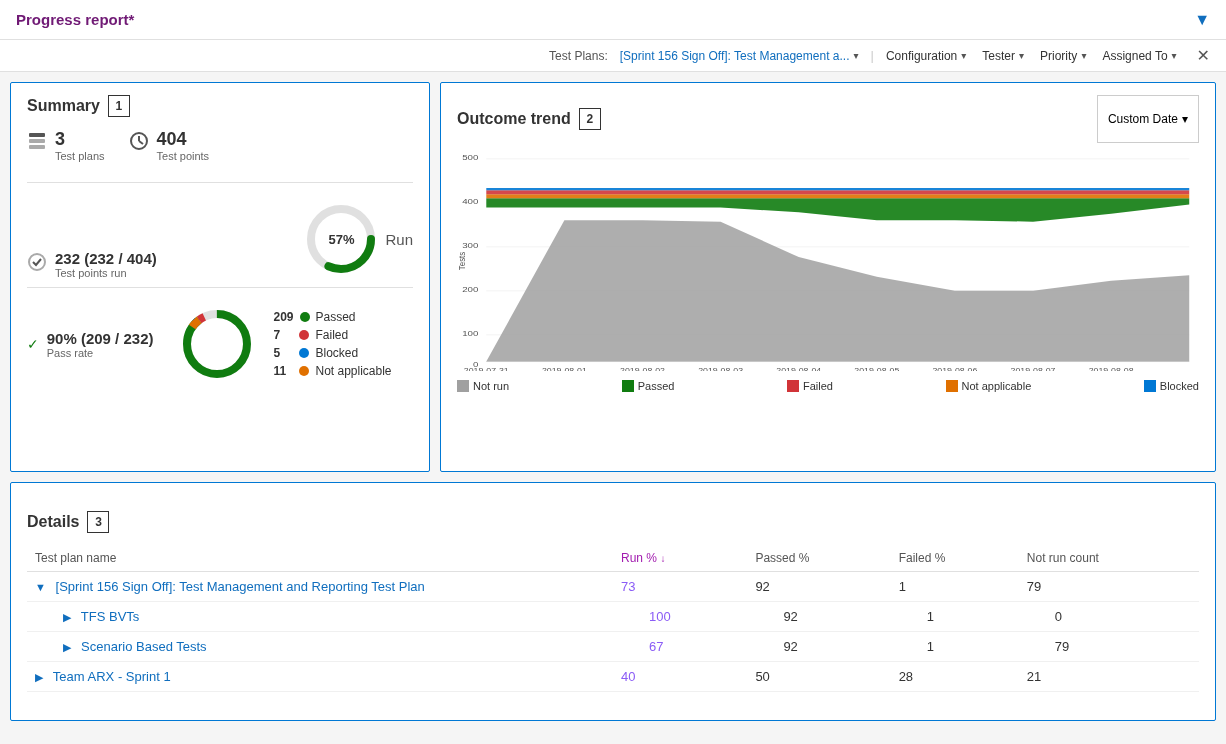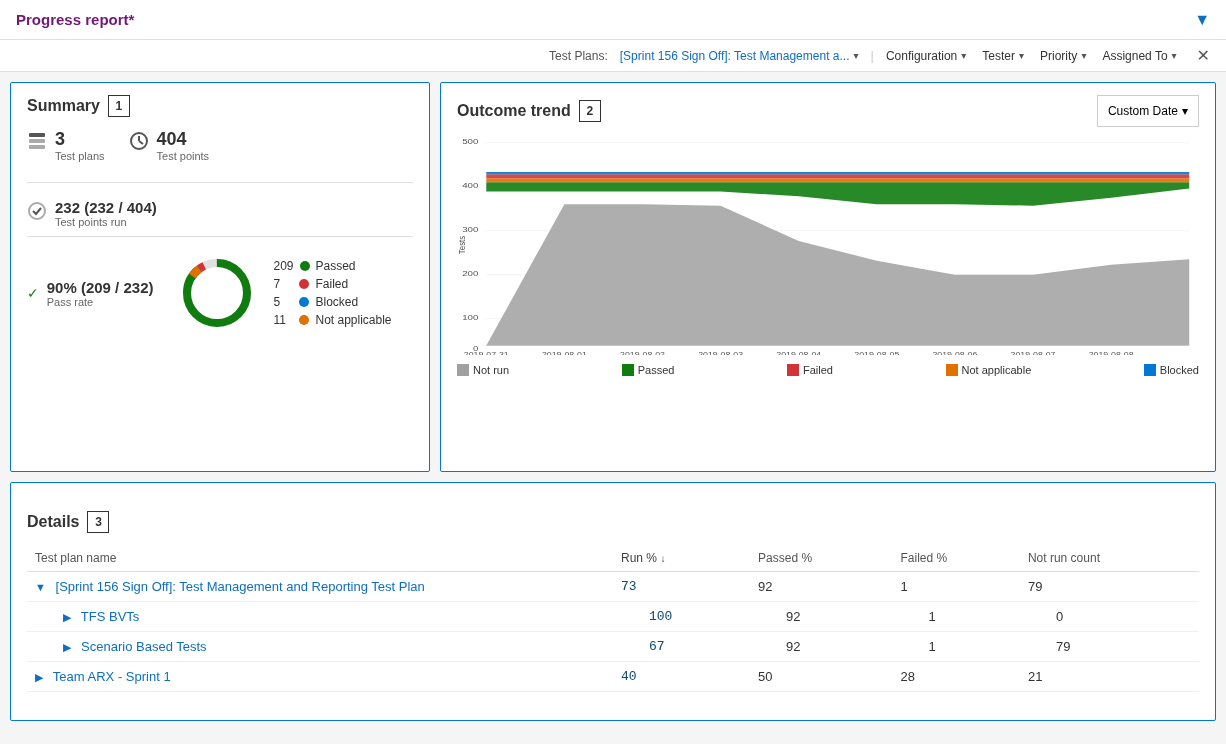--- a/index.html
+++ b/index.html
@@ -67,24 +67,24 @@
     }
     .run-text { font-size: 15px; color: #555; margin-left: 4px; }
 
     .stat-row-left { display: flex; align-items: flex-start; gap: 8px; }
 
     .pass-section { display: flex; align-items: center; gap: 16px; margin: 8px 0 0 0; }
     .pass-donut-container { position: relative; width: 80px; height: 80px; }
     .pass-legend { display: flex; flex-direction: column; gap: 4px; }
     .legend-item { display: flex; align-items: center; gap: 6px; font-size: 12px; }
     .legend-dot { width: 10px; height: 10px; border-radius: 50%; }
-    .legend-count { font-weight: 400; min-width: 20px; }
+    .legend-count { font-weight: 700; min-width: 20px; }
 
     .custom-date-btn {
-      border: 1px solid #ccc; background: #fff; padding: 8px 10px;
+      border: 1px solid #ccc; background: #fff; padding: 16px 10px;
       font-size: 12px; cursor: pointer; display: flex; align-items: center; gap: 4px;
       margin-left: auto;
     }
 
     .chart-area { flex: 1; position: relative; }
 
     .legend-bar {
       display: flex; align-items: center; justify-content: space-between; gap: 16px;
       margin-top: 6px; flex-wrap: wrap;
     }
@@ -94,21 +94,21 @@
     .details-panel {
       background: #fff; border: 1px solid #0078d4; border-radius: 2px; padding: 28px 16px;
     }
 
     .details-table { width: 100%; border-collapse: collapse; margin-top: 10px; }
     .details-table th {
       text-align: left; font-size: 12px; color: #555; font-weight: 400;
       padding: 6px 8px; border-bottom: 1px solid #e0e0e0;
     }
     .details-table td { padding: 7px 8px; font-size: 13px; border-bottom: 1px solid #f0f0f0; }
-    .details-table .col-run { color: #0c4a6e; font-weight: 500; font-family: Liberation Mono, monospace; }
+    .details-table .col-run { color: #8b5cf6; font-weight: 500; }
     .details-table .sort-icon { font-size: 10px; }
     .expand-icon { cursor: pointer; color: #106ebe; margin-right: 6px; font-size: 11px; }
     .plan-name-link { color: #106ebe; cursor: pointer; }
     .sub-row td { padding-left: 36px; }
 
     .pass-rate-row { display: flex; align-items: center; gap: 8px; }
     .check-icon { color: #107c10; font-size: 14px; }
   </style>
 </head>
 <body>
@@ -191,20 +191,30 @@
             <svg width="20" height="20" viewBox="0 0 20 20">
                 <circle cx="10" cy="10" r="8" fill="none" stroke="#aaa" stroke-width="2"></circle>
                 <path d="M6 10 L9 13 L14 7" stroke="#555" stroke-width="2" fill="none"></path>
               </svg>
           </span>
           <div>
             <div class="stat-value" style="font-size:15px;">232 (232 / 404)</div>
             <div class="stat-label">Test points run</div>
           </div>
         </div>
+        <div style="display:flex; align-items:center; margin-left:auto;">
+          <div class="donut-container">
+            <svg width="80" height="80" viewBox="0 0 80 80">
+              <circle cx="40" cy="40" r="30" fill="none" stroke="#e0e0e0" stroke-width="8"></circle>
+              <circle cx="40" cy="40" r="30" fill="none" stroke="#107c10" stroke-width="8" stroke-dasharray="107 188" stroke-dashoffset="47" stroke-linecap="round"></circle>
+            </svg>
+            <span class="donut-label">57%</span>
+          </div>
+          <span class="run-text">Run</span>
+        </div>
       </div>
 
       <hr class="divider">
 
       <div class="pass-section">
         <div>
           <div class="pass-rate-row">
             <span class="check-icon">✓</span>
             <div>
               <div class="stat-value" style="font-size:15px;">90% (209 / 232)</div>
@@ -334,21 +344,21 @@
       <span class="panel-title-text">Details</span>
       <span class="panel-number">3</span>
     </div>
 
     <table class="details-table">
       <thead>
         <tr>
           <th style="width:50%;">
             <span>Test plan name</span>
           </th>
-          <th style="color:#404040; cursor:pointer;">
+          <th style="color:#a21caf; cursor:pointer;">
             <span>Run %</span>
             <span class="sort-icon"> ↓</span>
           </th>
           <th>
             <span>Passed %</span>
           </th>
           <th>
             <span>Failed %</span>
           </th>
           <th>

